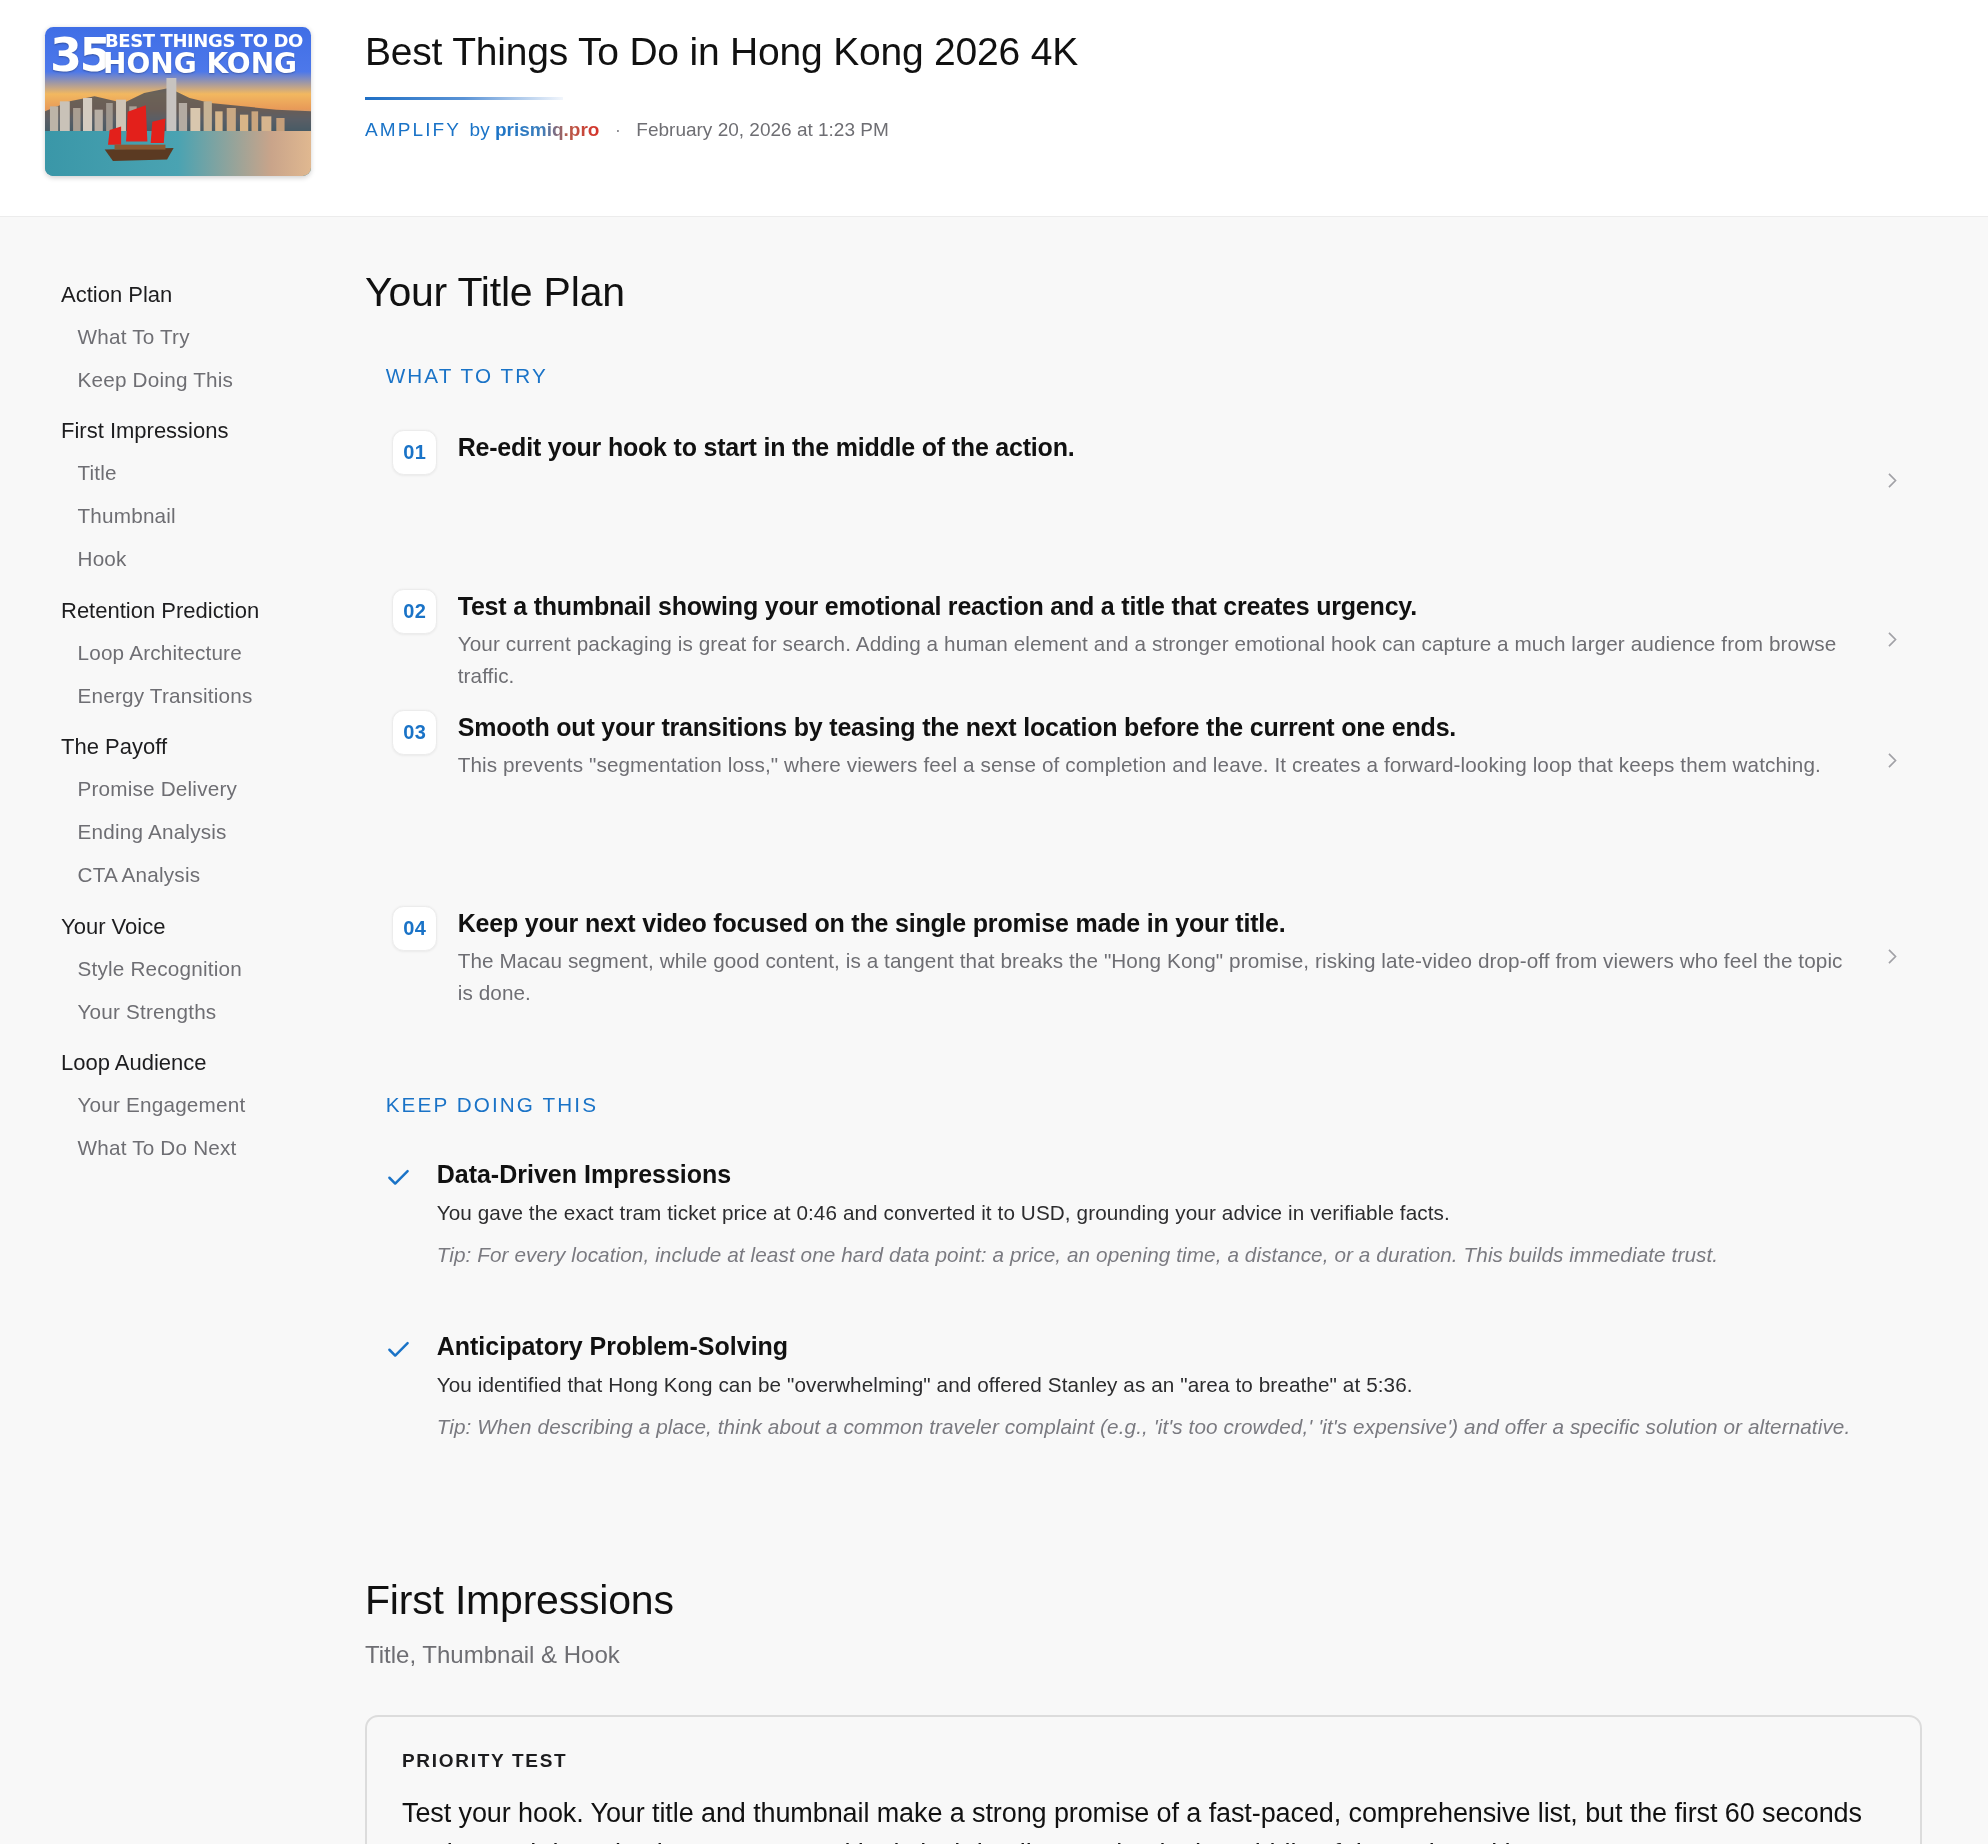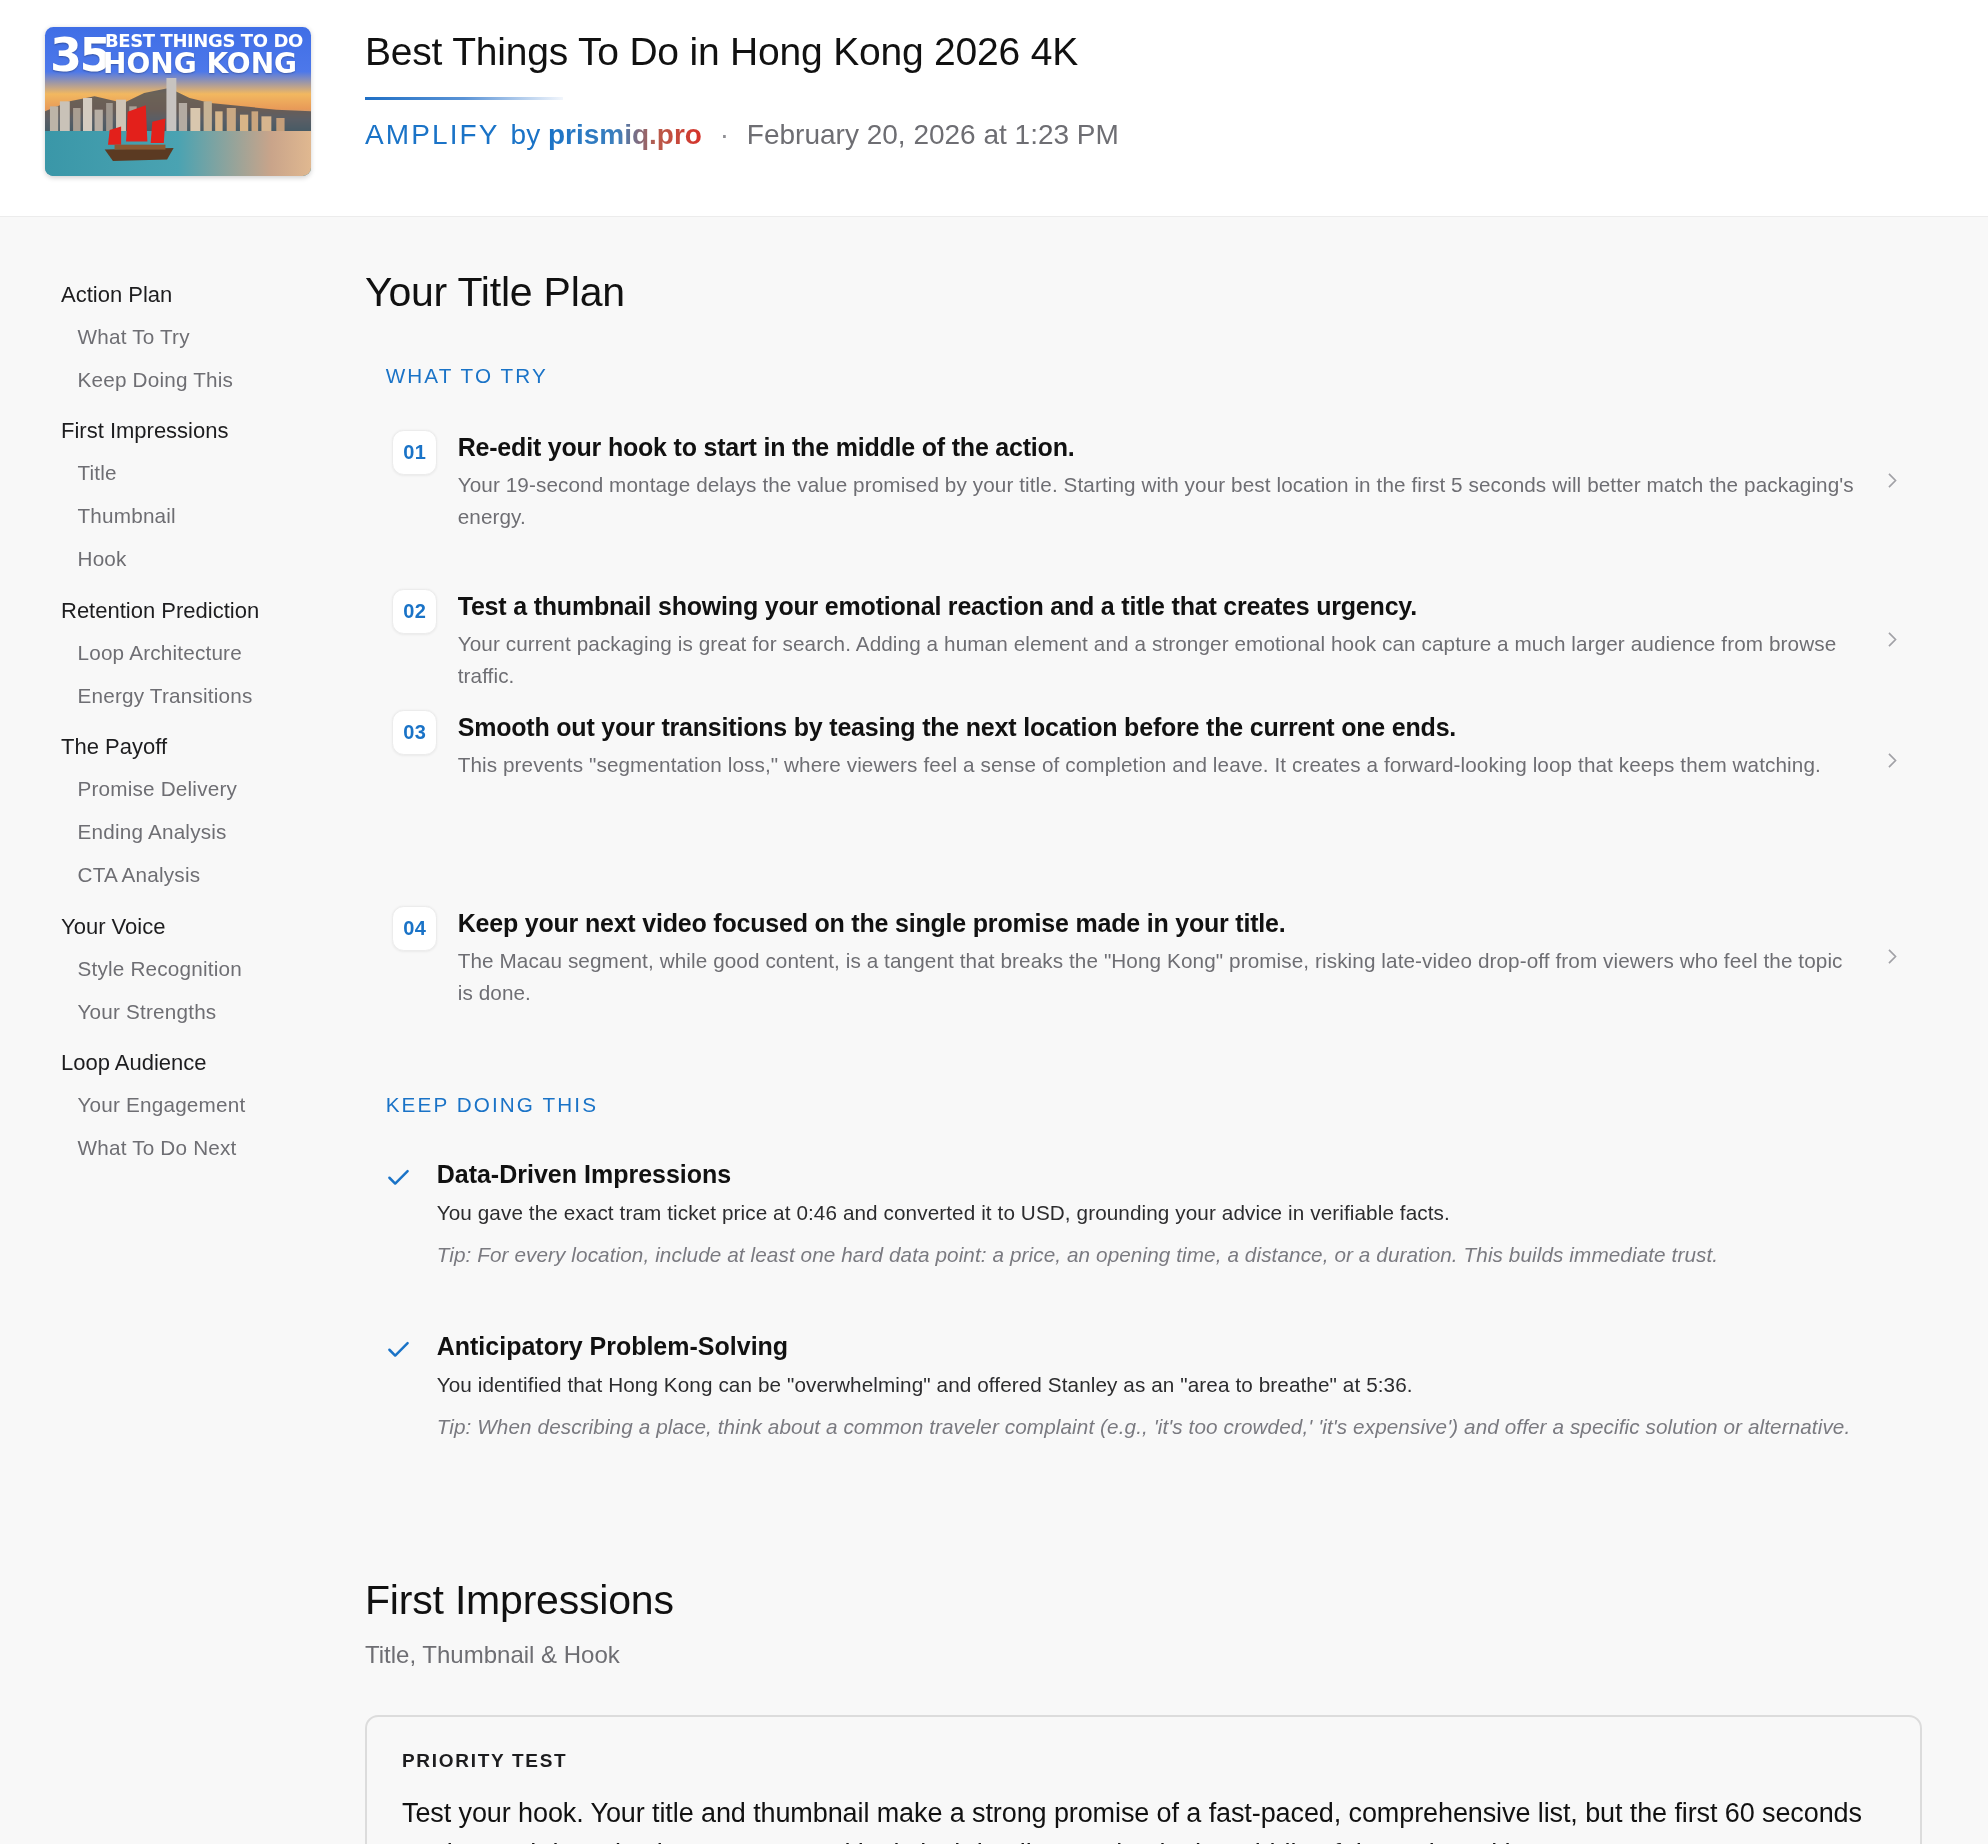--- a/index.html
+++ b/index.html
@@ -45,21 +45,21 @@
 
   .title {
     position: absolute; left: 365px; top: 30px; font-size: 39px; font-weight: 400;
     color: #111; white-space: nowrap; letter-spacing: -0.2px;
   }
   .underline {
     position: absolute; left: 365px; top: 97px; width: 198px; height: 3.3px;
     background: linear-gradient(90deg, #1f6fc5 0%, #5a93d6 50%, rgba(190,210,240,0.2) 100%);
   }
   .meta {
-    position: absolute; left: 365px; top: 119px; font-size: 28px; white-space: nowrap;
+    position: absolute; left: 365px; top: 119px; font-size: 19px; white-space: nowrap;
     color: #6e6e73;
   }
   .meta .brand { color: #1a73c7; letter-spacing: 2.1px; font-weight: 500; }
   .meta .by { color: #1a73c7; margin-left: 3.3px; }
   .meta .site {
     font-weight: 700;
     background: linear-gradient(90deg, #1a73c7 0%, #3c7fbd 45%, #b85b4a 70%, #d6322a 100%);
     -webkit-background-clip: text; background-clip: text; color: transparent;
   }
   .meta .dot { margin: 0 10px; color: #8e8e93; }
@@ -225,21 +225,20 @@
 </nav>
 
 <main class="main">
   <h1 class="h1" style="top:269px;">Your Title Plan</h1>
 
   <div class="section-label" style="top:364px;">WHAT TO TRY</div>
 
   <div class="action" style="top:428px;">
     <div class="badge">01</div>
     <div class="action-title">Re-edit your hook to start in the middle of the action.</div>
-    <div class="action-desc">Your 19-second montage delays the value promised by your title. Starting with your best location in the first 5 seconds will better match the packaging's energy.</div>
     <svg class="chev" viewBox="0 0 20 28">
         <path d="M6 6 L14 14 L6 22" fill="none" stroke="#a1a1a6" stroke-width="2"></path>
       </svg>
   </div>
 
   <div class="action" style="top:587px;">
     <div class="badge">02</div>
     <div class="action-title">Test a thumbnail showing your emotional reaction and a title that creates urgency.</div>
     <div class="action-desc">Your current packaging is great for search. Adding a human element and a stronger emotional hook can capture a much larger audience from browse traffic.</div>
     <svg class="chev" viewBox="0 0 20 28">

